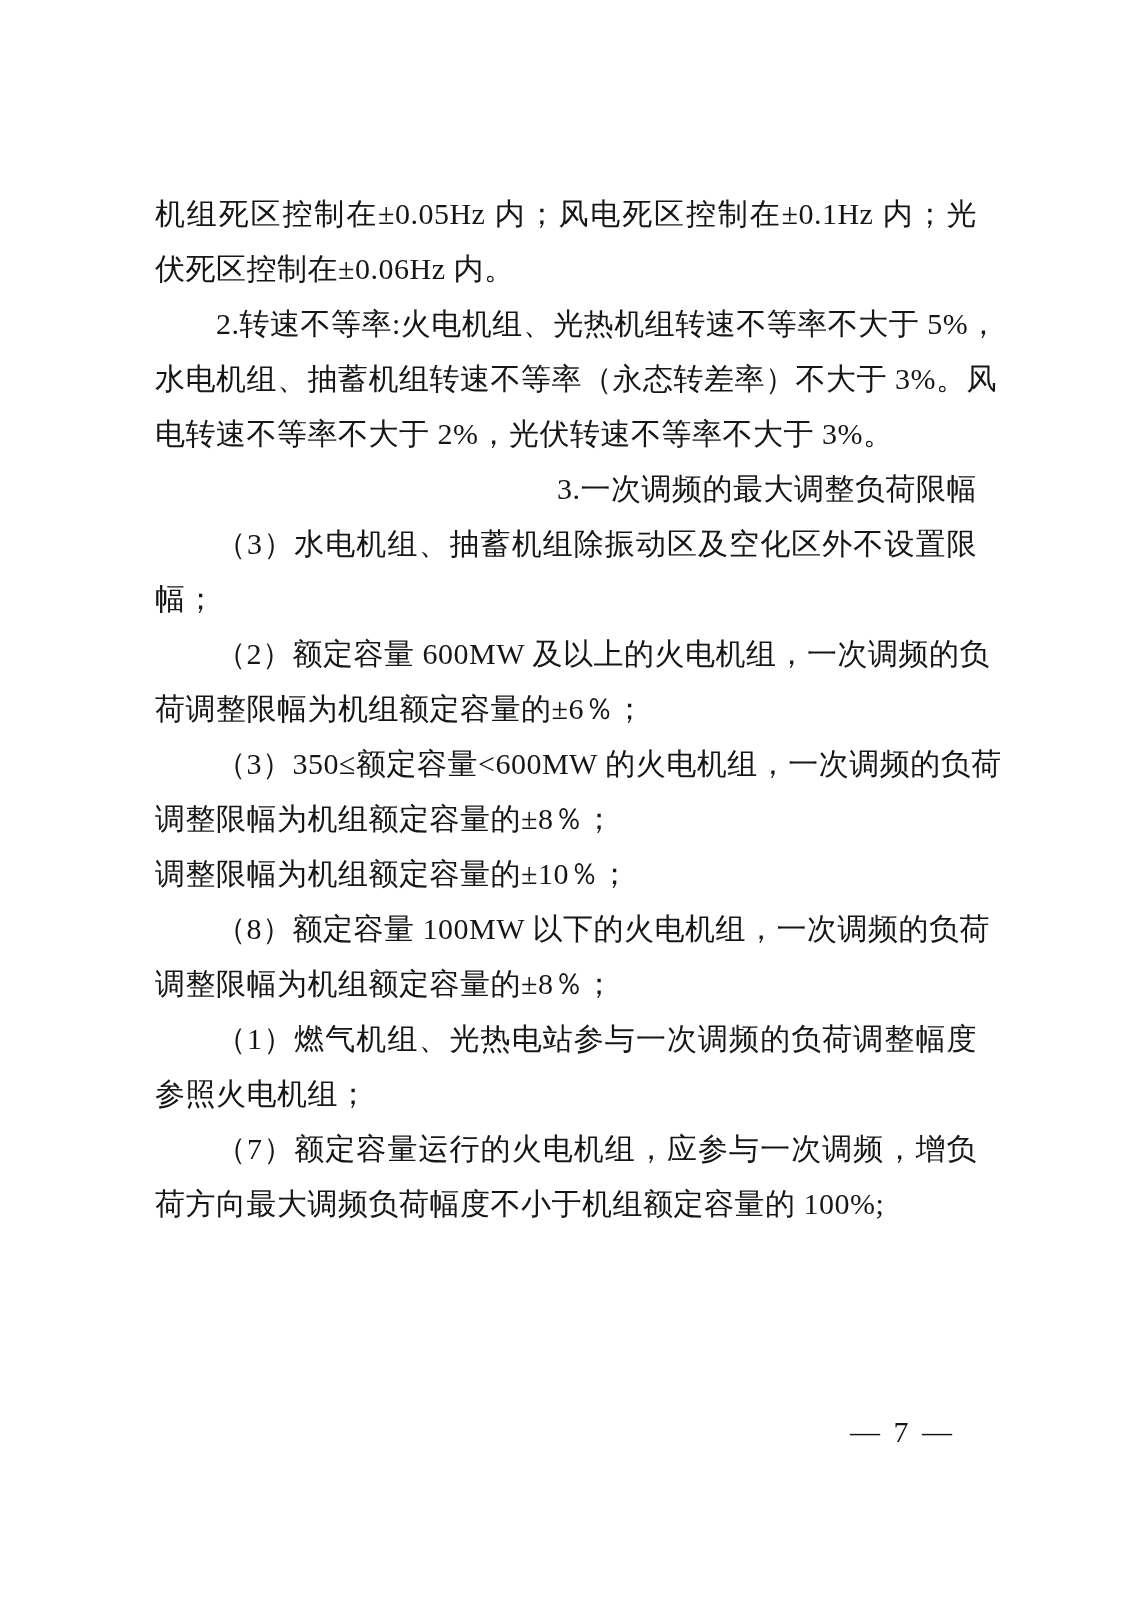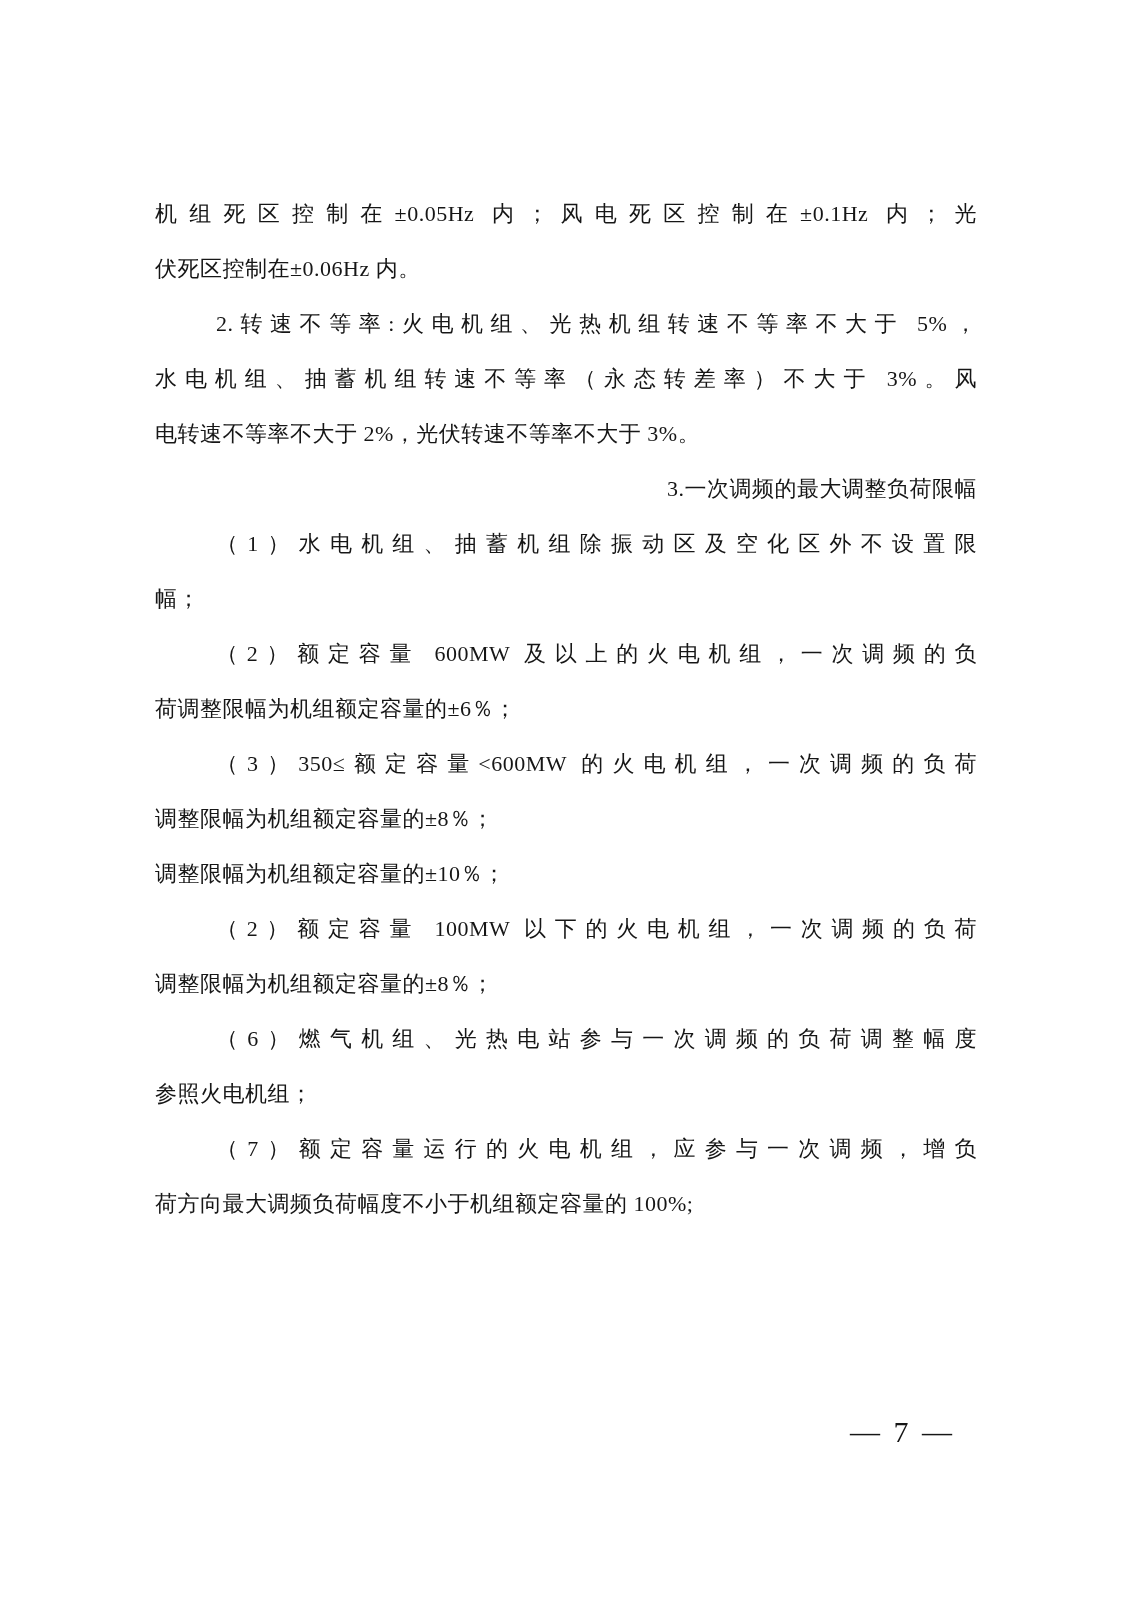--- a/index.html
+++ b/index.html
@@ -19,21 +19,21 @@
   }
   .textblock {
     position: absolute;
     left: 155px;
     top: 186px;
     width: 822px;
   }
   .line {
     height: 55px;
     line-height: 55px;
-    font-size: 22px;
+    font-size: 30px;
     white-space: nowrap;
     text-align: left;
     letter-spacing: 0.5px;
   }
   
   .line.j {
     text-align: justify;
     text-align-last: justify;
     text-justify: inter-character;
   }
@@ -60,35 +60,35 @@
 
     <div class="line j">机组死区控制在±0.05Hz 内；风电死区控制在±0.1Hz 内；光</div>
     <div class="line">伏死区控制在±0.06Hz 内。</div>
 
     <div class="line j ind">2.转速不等率:火电机组、光热机组转速不等率不大于 5%，</div>
     <div class="line j">水电机组、抽蓄机组转速不等率（永态转差率）不大于 3%。风</div>
     <div class="line">电转速不等率不大于 2%，光伏转速不等率不大于 3%。</div>
 
     <div class="line ind">3.一次调频的最大调整负荷限幅</div>
 
-    <div class="line j ind">（1）水电机组、抽蓄机组除振动区及空化区外不设置限</div>
+    <div class="line j ind">（3）水电机组、抽蓄机组除振动区及空化区外不设置限</div>
     <div class="line">幅；</div>
 
     <div class="line j ind">（2）额定容量 600MW 及以上的火电机组，一次调频的负</div>
     <div class="line">荷调整限幅为机组额定容量的±6％；</div>
 
     <div class="line j ind">（3）350≤额定容量&lt;600MW 的火电机组，一次调频的负荷</div>
     <div class="line">调整限幅为机组额定容量的±8％；</div>
 
     <div class="line">调整限幅为机组额定容量的±10％；</div>
 
-    <div class="line j ind">（2）额定容量 100MW 以下的火电机组，一次调频的负荷</div>
+    <div class="line j ind">（8）额定容量 100MW 以下的火电机组，一次调频的负荷</div>
     <div class="line">调整限幅为机组额定容量的±8％；</div>
 
-    <div class="line j ind">（6）燃气机组、光热电站参与一次调频的负荷调整幅度</div>
+    <div class="line j ind">（1）燃气机组、光热电站参与一次调频的负荷调整幅度</div>
     <div class="line">参照火电机组；</div>
 
     <div class="line j ind">（7）额定容量运行的火电机组，应参与一次调频，增负</div>
     <div class="line">荷方向最大调频负荷幅度不小于机组额定容量的 100%;</div>
 
   </div>
 
   <div class="footer">— 7 —</div>
 </div>
 

